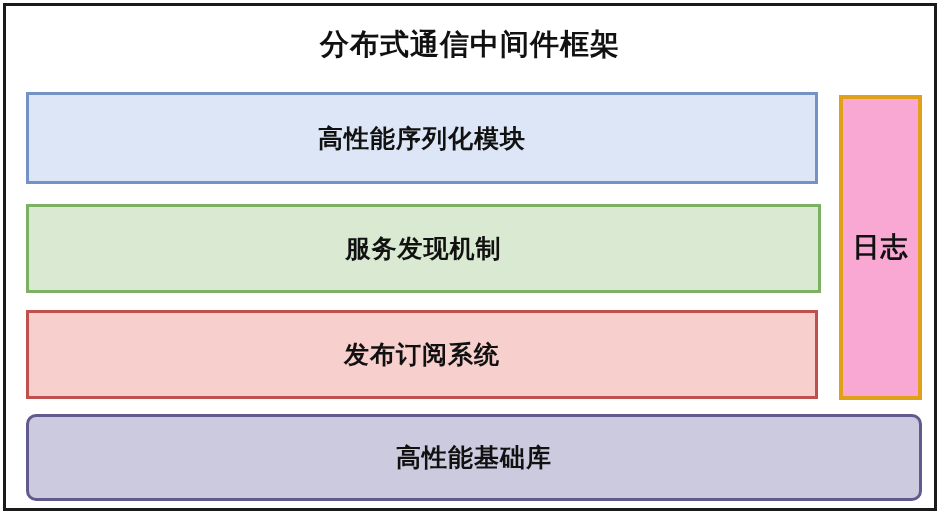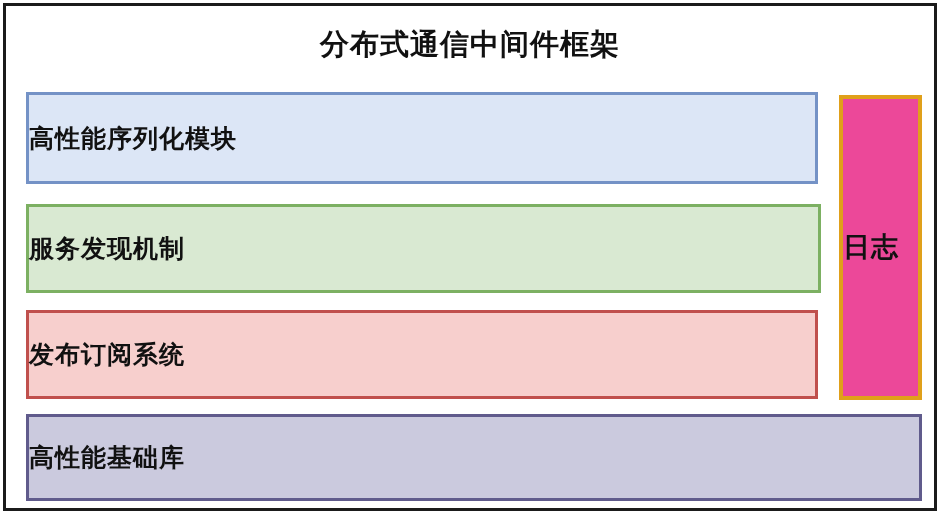--- a/index.html
+++ b/index.html
@@ -43,20 +43,21 @@
   }
 
   
   .layer-box {
     position: absolute;
     box-sizing: border-box;
     border-style: solid;
     border-width: 3px;
     display: flex;
     align-items: center;
+    justify-content: center;
   }
   .layer-label {
     font-size: 25px;
     font-weight: bold;
     color: #111111;
     letter-spacing: 1px;
     white-space: nowrap;
     text-align: center;
   }
 
@@ -68,27 +69,27 @@
   #layer-pubsub {
     left: 20px;  top: 198px; width: 795px; height: 89px;
     background: #d9e9d2; border-color: #7cb062;
   }
   #layer-discovery {
     left: 20px;  top: 304px; width: 792px; height: 89px;
     background: #f7cfcd; border-color: #c0504d;
   }
   #layer-baselib {
     left: 20px;  top: 408px; width: 896px; height: 87px;
-    background: #cbcade; border-color: #605b8c;
+    background: #cbcade; border-color: #605b8c; border-radius: 10px;
   }
 
   
   #layer-logging {
     left: 833px; top: 89px; width: 83px; height: 305px;
-    background: #ec4899; border-color: #e0a01a;
+    background: #f9a8d4; border-color: #e0a01a;
     border-width: 4px;
   }
   #layer-logging .layer-label {
     font-size: 27px;
     line-height: 1.15;
     white-space: normal;
   }
 </style>
 </head>
 <body>

